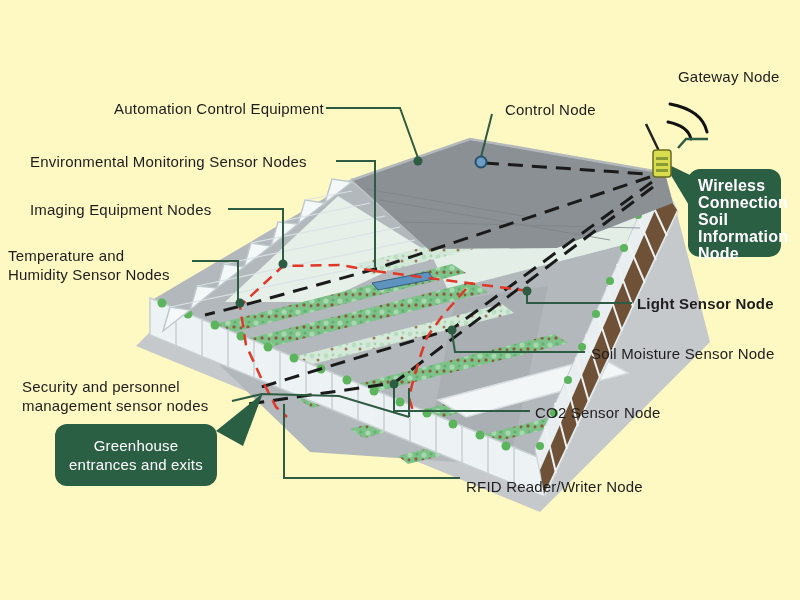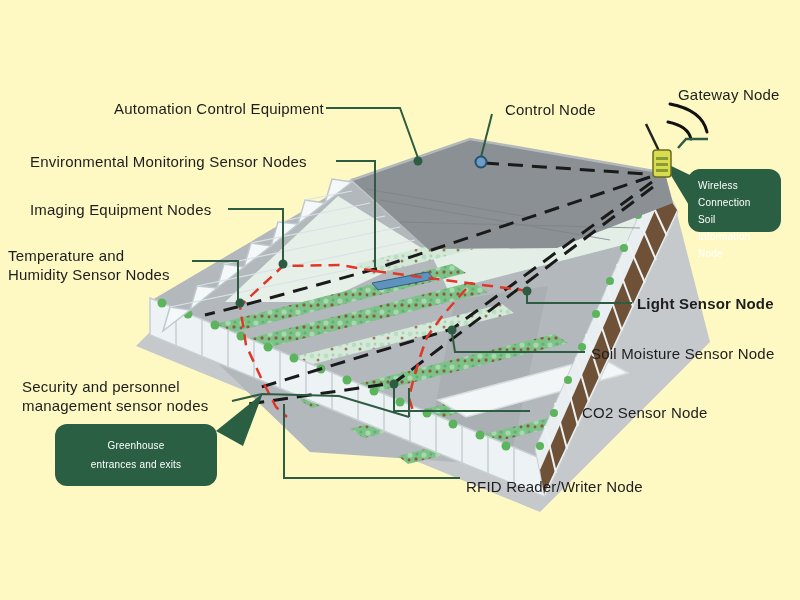--- a/index.html
+++ b/index.html
@@ -4,24 +4,24 @@
 <style>
   html,body{margin:0;padding:0;background:#fff;}
   #stage{position:relative;width:800px;height:600px;background:#fef9c3;overflow:hidden;
          font-family:"Liberation Sans","DejaVu Sans",sans-serif;}
   #art{position:absolute;left:0;top:0;z-index:1;}
   .lbl{position:absolute;z-index:3;color:#1d1d1d;font-size:15px;line-height:19px;
        letter-spacing:.2px;white-space:nowrap;}
   .lbl span{display:block;}
   .badge{position:absolute;z-index:3;background:#2b5f44;color:#ffffff;border-radius:12px;
          letter-spacing:.2px;}
-  #badge-greenhouse{left:55px;top:424px;width:162px;height:62px;font-size:10px;
+  #badge-greenhouse{left:55px;top:424px;width:162px;height:62px;font-size:15px;
                     line-height:19px;text-align:center;padding-top:12px;box-sizing:border-box;}
-  #badge-wireless{left:688px;top:169px;width:93px;height:63px;font-size:10px;
-                  line-height:17px;padding:8px 0 0 10px;box-sizing:border-box;}
+  #badge-wireless{left:688px;top:169px;width:93px;height:88px;font-size:16px;
+                  line-height:17px;padding:8px 0 0 10px;box-sizing:border-box;font-weight:bold;}
 </style>
 </head>
 <body>
 
 <div id="stage">
 
 <svg id="art" width="800" height="600" viewBox="0 0 800 600">
   <defs>
     <pattern id="crop" width="14" height="11" patternUnits="userSpaceOnUse">
       <rect width="14" height="11" fill="#7cc289"></rect>
@@ -220,27 +220,27 @@
 
 <div class="lbl" style="left:30px;top:200px;">Imaging Equipment Nodes</div>
 
 <div class="lbl" style="left:22px;top:377px;">
   <span>Security and personnel</span>
   <span>management sensor nodes</span>
 </div>
 
 <div class="lbl" style="left:505px;top:100px;">Control Node</div>
 
-<div class="lbl" style="left:678px;top:85px;">Gateway Node</div>
+<div class="lbl" style="left:678px;top:67px;">Gateway Node</div>
 
 <div class="lbl" style="left:637px;top:294px;font-weight:bold;">Light Sensor Node</div>
 
 <div class="lbl" style="left:591px;top:344px;">Soil Moisture Sensor Node</div>
 
-<div class="lbl" style="left:535px;top:403px;margin-left:47px;">CO2 Sensor Node</div>
+<div class="lbl" style="left:535px;top:403px;">CO2 Sensor Node</div>
 
 <div class="lbl" style="left:466px;top:471px;margin-top:6px;">RFID Reader/Writer Node</div>
 
 <div class="badge" id="badge-greenhouse">
   <span style="display:block;">Greenhouse</span>
   <span style="display:block;">entrances and exits</span>
 </div>
 
 <div class="badge" id="badge-wireless">
   <span style="display:block;">Wireless</span>

